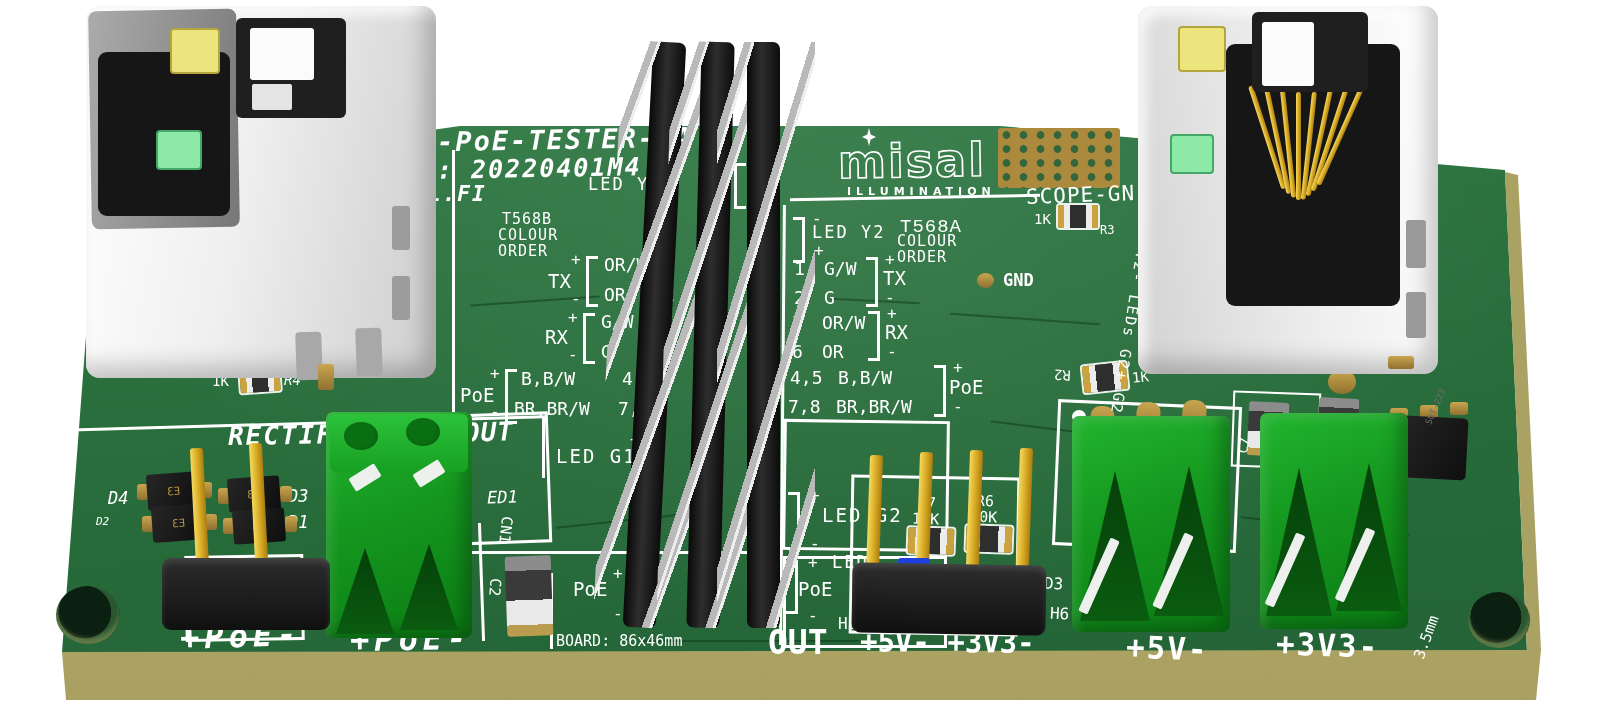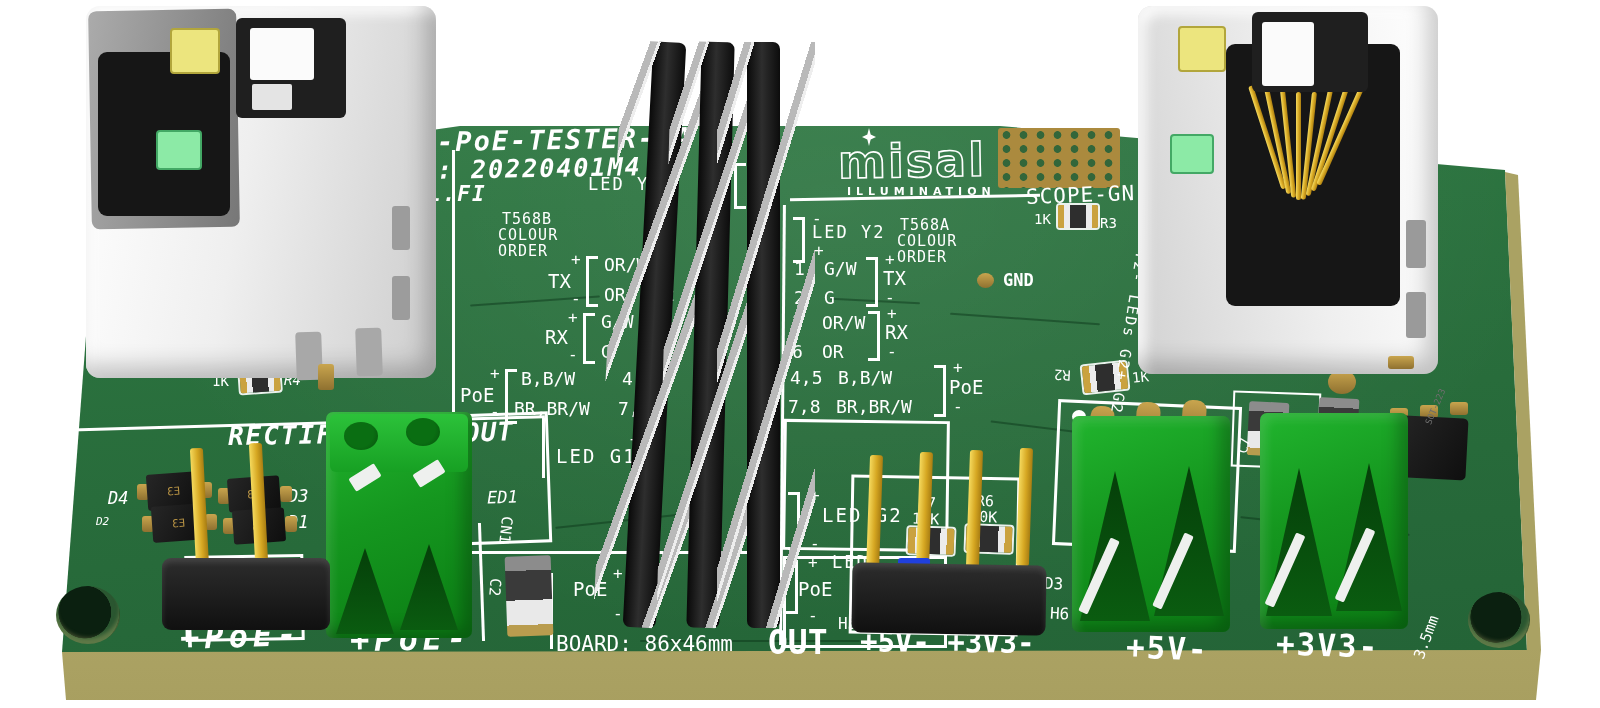--- a/index.html
+++ b/index.html
@@ -94,21 +94,21 @@
   <div class="t it b" style="left:437px;top:156px;font-size:25px;letter-spacing:2px;transform:rotate(-1deg);">: 20220401M4</div>
   <div class="t it b" style="left:428px;top:184px;font-size:21px;letter-spacing:2px;">L.FI</div>
 
   <div class="t logoword" style="left:838px;top:138px;font-size:46px;transform:rotate(-1deg);">misal</div>
   <div class="sparkle" style="left:862px;top:128px;width:14px;height:18px;"></div>
   <div class="t b" style="left:847px;top:186px;font-size:11px;letter-spacing:5px;font-family:'DejaVu Sans','Liberation Sans',sans-serif;">ILLUMINATION</div>
 
   <div class="t" style="left:1026px;top:185px;font-size:21px;letter-spacing:1px;transform:rotate(-2deg);">SCOPE-GN</div>
   <div class="t" style="left:1034px;top:212px;font-size:14px;">1K</div>
   <div class="res" style="left:1058px;top:205px;width:40px;height:23px;"></div>
-  <div class="t" style="left:1100px;top:216px;font-size:14px;">R3</div>
+  <div class="t" style="left:1100px;top:224px;font-size:12px;">R3</div>
 
   <div class="t b" style="left:1003px;top:272px;font-size:17px;">GND</div>
 
   <div class="t" style="left:588px;top:176px;font-size:17px;letter-spacing:2px;">LED Y1</div>
   <div class="t" style="left:714px;top:160px;font-size:16px;">+</div>
   <div class="bkl" style="left:734px;top:163px;height:40px;"></div>
   <div class="t" style="left:714px;top:197px;font-size:16px;">-</div>
 
   <div class="t" style="left:502px;top:212px;font-size:15px;letter-spacing:1px;">T568B</div>
   <div class="t" style="left:498px;top:228px;font-size:15px;letter-spacing:1px;">COLOUR</div>
@@ -138,21 +138,21 @@
   <div class="t" style="left:490px;top:404px;font-size:16px;">-</div>
   <div class="t" style="left:521px;top:370px;font-size:18px;">B,B/W</div>
   <div class="t" style="left:622px;top:370px;font-size:18px;">4,5</div>
   <div class="t" style="left:514px;top:400px;font-size:18px;">BR,BR/W</div>
   <div class="t" style="left:618px;top:400px;font-size:18px;">7,8</div>
 
   <div class="bkr" style="left:793px;top:217px;height:40px;"></div>
   <div class="t" style="left:812px;top:211px;font-size:16px;">-</div>
   <div class="t" style="left:812px;top:224px;font-size:17px;letter-spacing:2px;">LED Y2</div>
   <div class="t" style="left:814px;top:243px;font-size:16px;">+</div>
-  <div class="t" style="left:900px;top:218px;font-size:15px;letter-spacing:1px;">T568A</div>
+  <div class="t" style="left:900px;top:218px;font-size:19px;letter-spacing:1px;font-family:Liberation Mono, monospace;">T568A</div>
   <div class="t" style="left:897px;top:234px;font-size:15px;letter-spacing:1px;">COLOUR</div>
   <div class="t" style="left:897px;top:250px;font-size:15px;letter-spacing:1px;">ORDER</div>
 
   <div class="t" style="left:794px;top:260px;font-size:18px;">1</div>
   <div class="t" style="left:824px;top:260px;font-size:18px;">G/W</div>
   <div class="bkr" style="left:866px;top:257px;height:44px;"></div>
   <div class="t" style="left:885px;top:252px;font-size:16px;">+</div>
   <div class="t" style="left:883px;top:269px;font-size:19px;">TX</div>
   <div class="t" style="left:885px;top:290px;font-size:16px;">-</div>
   <div class="t" style="left:794px;top:289px;font-size:18px;">2</div>
@@ -248,21 +248,21 @@
   <div class="t it" style="left:303px;top:564px;font-size:15px;transform:rotate(-3deg);">C1</div>
   <div class="abs" style="left:336px;top:556px;width:22px;height:15px;background:#9a9a9a;border-radius:2px;"></div>
   <div class="t" style="left:332px;top:592px;font-size:17px;transform:rotate(-2deg);">H4</div>
   <div class="t it" style="left:487px;top:489px;font-size:17px;transform:rotate(-2deg);">ED1</div>
   <div class="t vert" style="left:496px;top:516px;height:60px;font-size:15px;transform:rotate(6deg);">CN1</div>
   <div class="t vert" style="left:486px;top:578px;height:40px;font-size:15px;transform:rotate(5deg);">C2</div>
   <div class="capv" style="left:506px;top:556px;width:46px;height:80px;transform:rotate(-2deg);"></div>
 
   <div class="t it b" style="left:180px;top:620px;font-size:32px;letter-spacing:5px;transform:rotate(-2deg);">+PoE-</div>
   <div class="t it b" style="left:350px;top:623px;font-size:32px;letter-spacing:5px;transform:rotate(-1deg);">+PoE-</div>
-  <div class="t" style="left:556px;top:634px;font-size:21px;">BOARD: 86x46mm</div>
+  <div class="t" style="left:556px;top:634px;font-size:15px;">BOARD: 86x46mm</div>
   <div class="t b" style="left:768px;top:626px;font-size:33px;">OUT</div>
   <div class="t b" style="left:860px;top:628px;font-size:29px;transform:rotate(0.5deg);">+5V- +3V3-</div>
   <div class="t b" style="left:1126px;top:633px;font-size:31px;letter-spacing:2px;transform:rotate(2deg);">+5V-</div>
   <div class="t b" style="left:1276px;top:630px;font-size:31px;letter-spacing:2px;transform:rotate(2deg);">+3V3-</div>
   <div class="t" style="left:1412px;top:656px;font-size:15px;transform:rotate(-70deg);transform-origin:0 0;">3.5mm</div>
 
   <div class="t vert" style="left:1068px;top:512px;height:70px;font-size:15px;transform:rotate(8deg);">CN2</div>
   <div class="t" style="left:1098px;top:498px;font-size:16px;letter-spacing:1px;transform:rotate(-77deg);transform-origin:0 0;">+Vin</div>
   <div class="capv" style="left:1248px;top:402px;width:40px;height:54px;transform:rotate(3deg);"></div>
   <div class="t" style="left:1236px;top:452px;font-size:13px;transform:rotate(-80deg);transform-origin:0 0;">C7</div>

